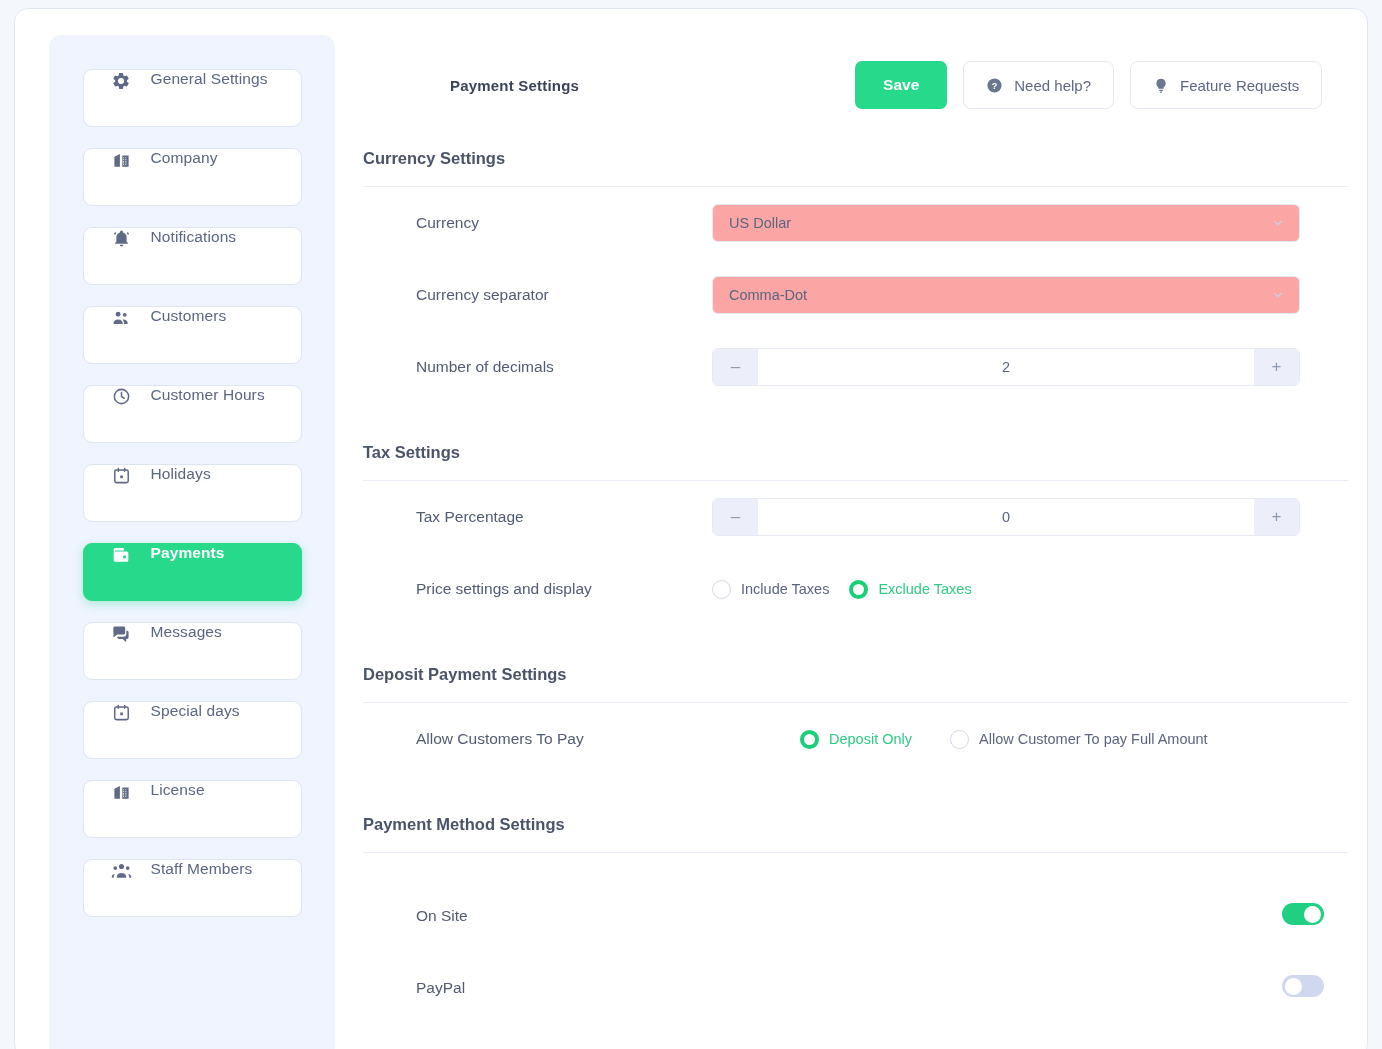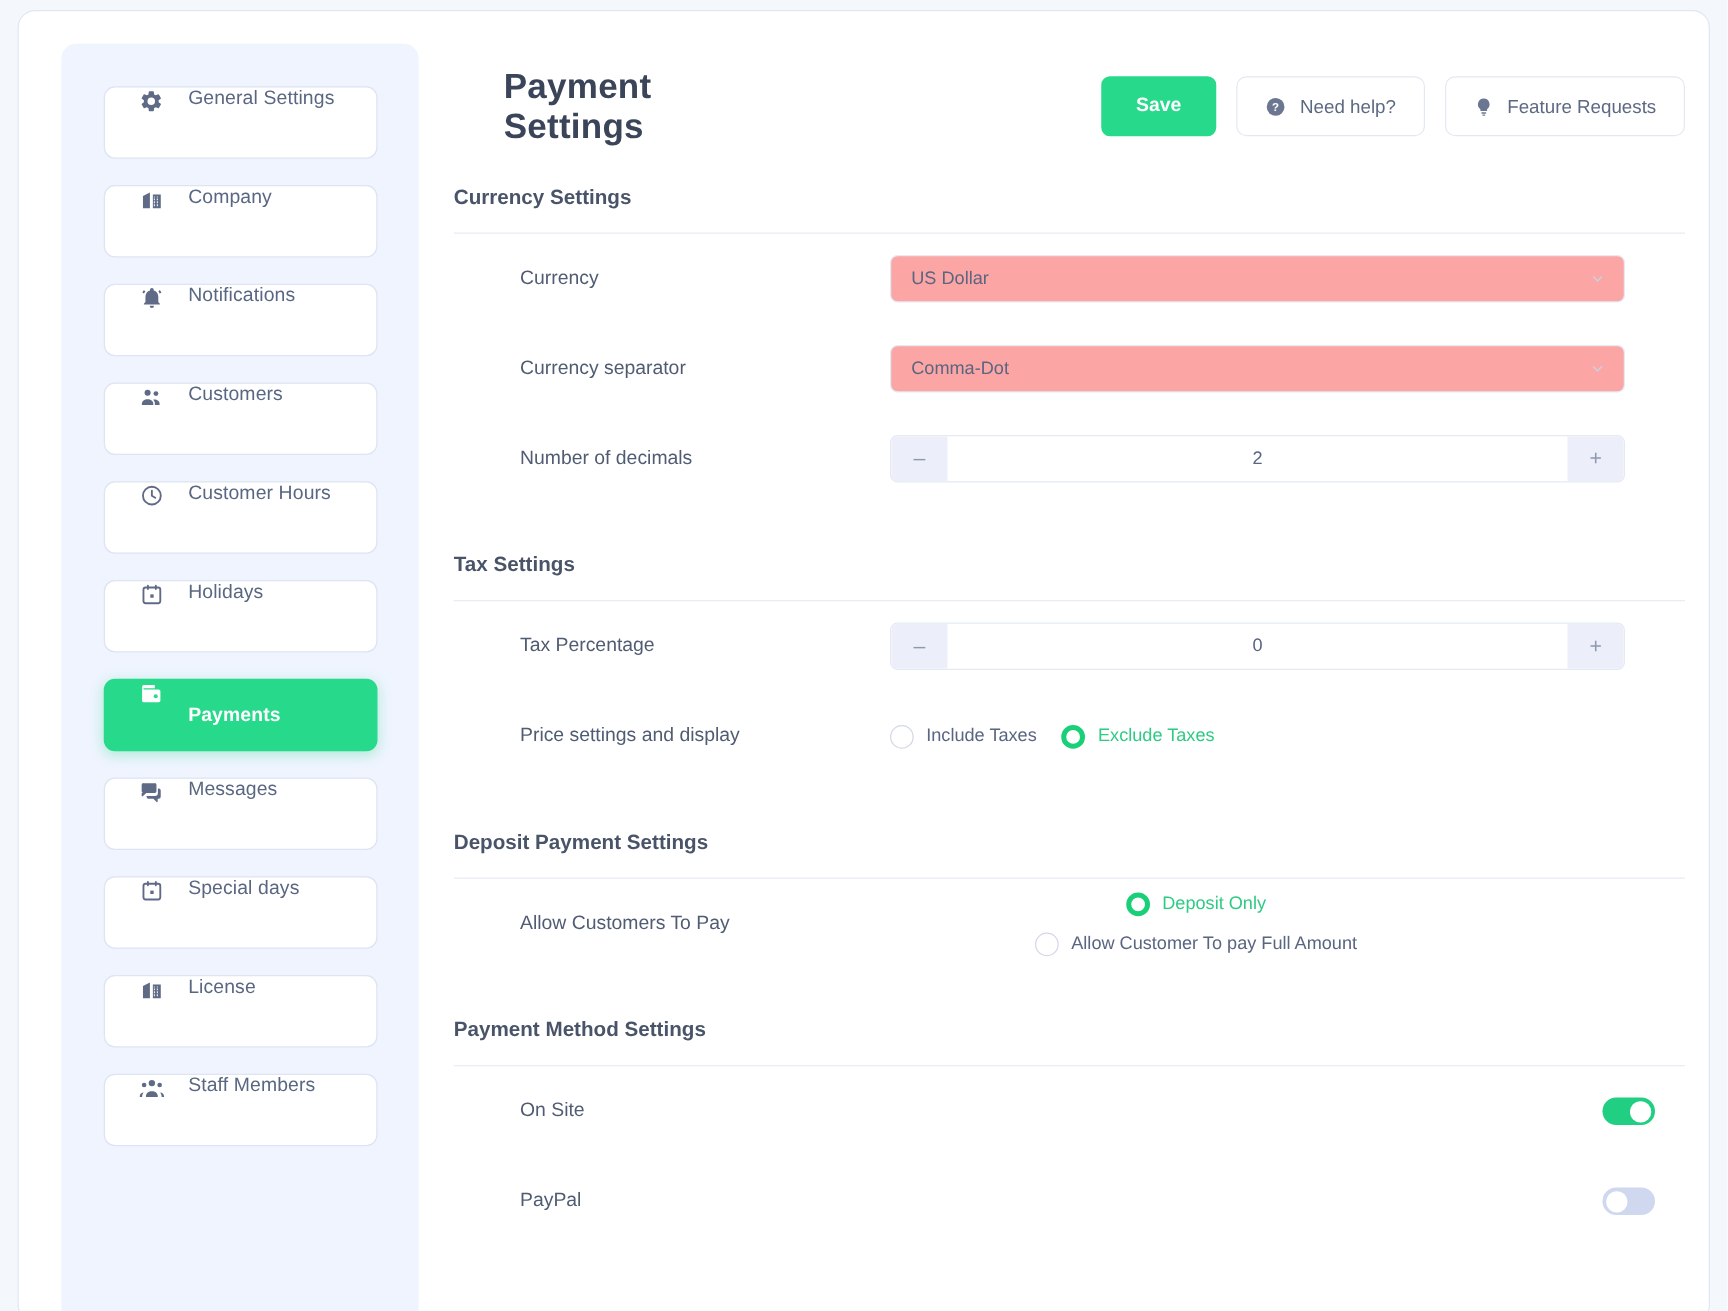--- a/index.html
+++ b/index.html
@@ -71,42 +71,42 @@
 
   .nav-label {
     margin-left: 19px;
     font-size: 15.5px;
     color: #5a6782;
     letter-spacing: .1px;
   }
   .nav-item.active .nav-label {
     color: #ffffff;
     font-weight: bold;
-    margin-top: 20px;
   }
 
   
   .content {
     flex: 1;
     padding: 52px 20px 0 28px;
     position: relative;
   }
 
   .page-head {
     display: flex;
     align-items: center;
     height: 48px;
     padding-left: 40px;
   }
 
   .page-title {
-    font-size: 28px;
+    font-size: 15px;
     font-weight: bold;
     color: #3b4559;
     letter-spacing: .2px;
+    margin-left: 47px;
   }
 
   .head-actions {
     display: flex;
     align-items: center;
     gap: 16px;
     margin-left: 276px;
     border-radius: 11px;
   }
 
@@ -233,26 +233,26 @@
     width: 19px; height: 19px; border-radius: 50%;
     border: 1.6px solid #d2d9e8; background: #fff;
     flex-shrink: 0;
   }
   .radio-opt.checked .radio-mark {
     border: 4.5px solid #19cf77;
   }
   .radio-text { font-size: 14.5px; color: #5a6580; }
   .radio-opt.checked .radio-text { color: #2fcb84; }
 
-  .radio-group.deposit { margin-left: 116px; gap: 13px; flex-direction: column; }
+  .radio-group.deposit { margin-left: 88px; gap: 38px; }
 
   
   .pm-row {
     display: flex;
-    align-items: center;
+    align-items: flex-end;
     height: 72px;
     padding-left: 53px;
     padding-right: 24px;
     position: relative;
   }
   .pm-label { font-size: 15.5px; color: #515c73; }
   .pm-toggle-wrap { margin-left: auto; display: flex; align-items: center; }
 
   .toggle {
     width: 42px; height: 22px; border-radius: 11px;

